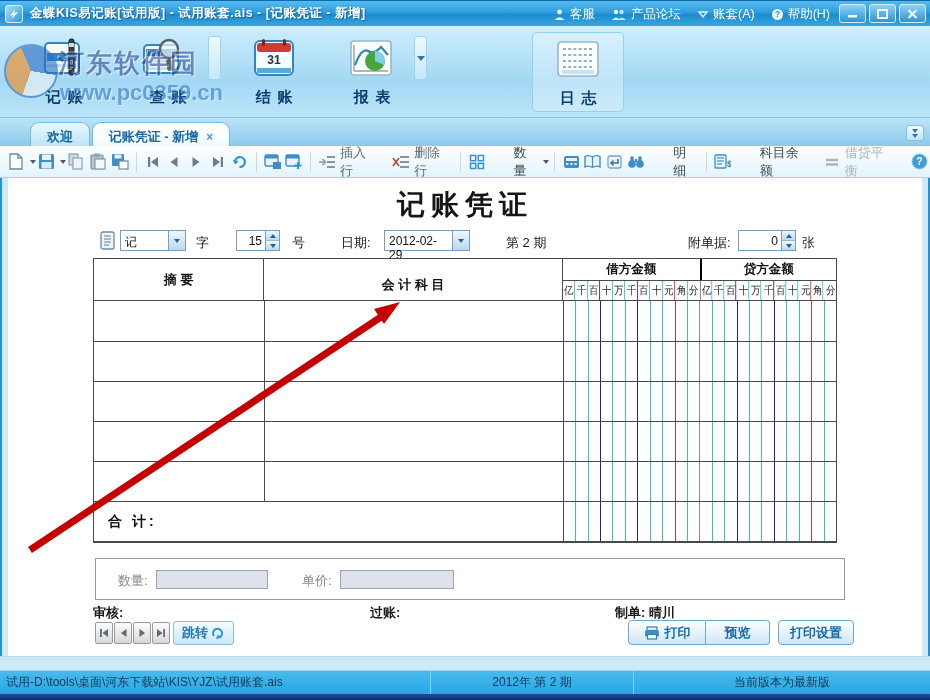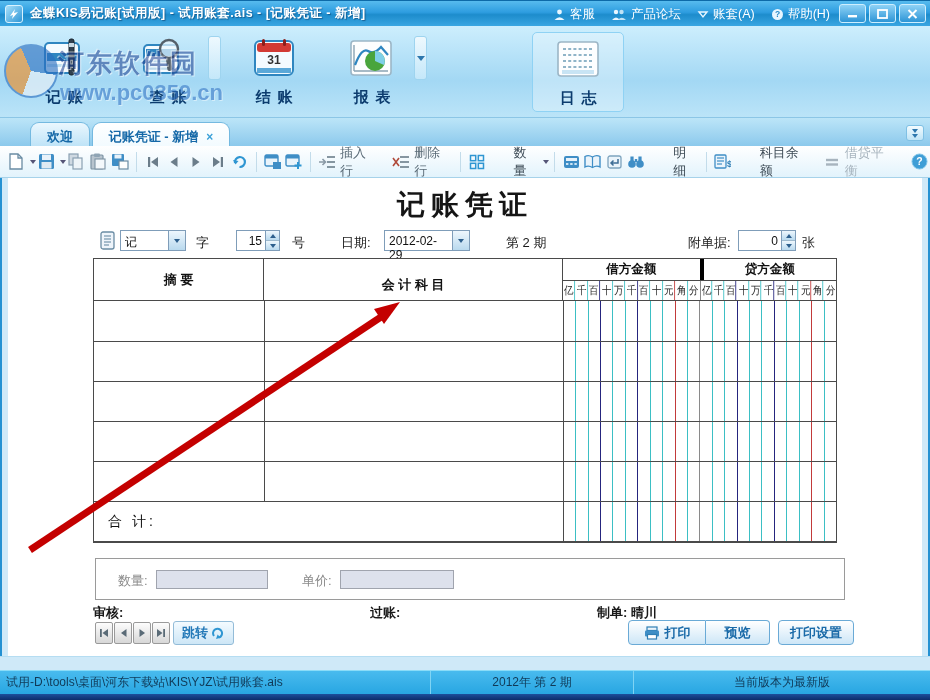--- a/index.html
+++ b/index.html
@@ -94,30 +94,30 @@
 
   
   .vtable { position:absolute; left:93px; top:80px; width:744px; border:1px solid #4a4a4a; border-bottom-width:2px; background:#fff; z-index:2; }
   .thead { display:flex; height:42px; border-bottom:1px solid #4a4a4a; }
   .h-sum { width:170px; display:flex; align-items:center; justify-content:center; font-size:13px; font-weight:bold; color:#111; }
   .h-acc { width:300px; border-left:1px solid #4a4a4a; display:flex; align-items:flex-end; justify-content:center;
     font-size:13px; font-weight:bold; color:#111; padding-bottom:6px; }
   .h-amt { width:274px; border-left:1px solid #4a4a4a; display:flex; flex-direction:column; }
   .amt-row1 { height:22px; display:flex; border-bottom:1px solid #4a4a4a; }
   .amt-row1 div { width:137px; display:flex; align-items:center; justify-content:center; font-size:12.5px; font-weight:bold; color:#111; }
-  .amt-row1 .cre-l { border-left:4px solid #000000; }
+  .amt-row1 .cre-l { border-left:2px solid #000000; }
   .amt-row2 { height:19px; display:flex; }
   .vrow { display:flex; height:40px; border-top:1px solid #4a4a4a; }
   .vrow:first-child { border-top:none; }
   .c-sum { width:170px; }
   .c-acc { width:300px; border-left:1px solid #4a4a4a; }
   .c-deb { width:137px; border-left:1px solid #4a4a4a; }
   .c-cre { width:137px; border-left:1px solid #8a8a8a; }
   .c-total { width:470px; display:flex; align-items:center; padding-left:14px;
-    font-size:14px; font-weight:normal; color:#111; letter-spacing:3px; }
+    font-size:14px; font-weight:bold; color:#111; letter-spacing:3px; }
   .dgrid { display:flex; height:100%; }
   .dgrid i { flex:1; display:flex; align-items:center; justify-content:center; font-style:normal;
     font-size:11px; color:#222; transform-origin:center; }
   .dgrid.dhead i { transform:scaleX(.86); }
 
   
   .qpanel { position:absolute; left:95px; top:380px; width:750px; height:42px; border:1px solid #9a9a9a; background:#fff; }
   .qlabel { position:absolute; top:13px; font-size:13px; color:#8a8a8a; }
   .qinput { position:absolute; top:11px; height:19px; background:#dde1ec; border:1px solid #a0a4ae; }
 
@@ -772,21 +772,21 @@
 
     <div class="qpanel">
       <div class="qlabel" style="left:22px;">数量:</div>
       <div class="qinput" style="left:60px; width:112px;"></div>
       <div class="qlabel" style="left:206px;">单价:</div>
       <div class="qinput" style="left:244px; width:114px;"></div>
     </div>
 
     <div class="sig" style="left:93px;">审核:</div>
     <div class="sig" style="left:370px;">过账:</div>
-    <div class="sig" style="left:597px;text-align:right;">
+    <div class="sig" style="left:615px;text-align:right;">
       <span>制单:</span>
       <span>晴川</span>
     </div>
 
     <div class="navcluster">
       <div class="navbtn">
         <svg width="10" height="10" viewBox="0 0 10 10">
             <rect x="1" y="1" width="1.8" height="8" fill="#5a6b77"></rect>
             <path d="M9 1 L3.5 5 L9 9 Z" fill="#5a6b77"></path>
           </svg>

